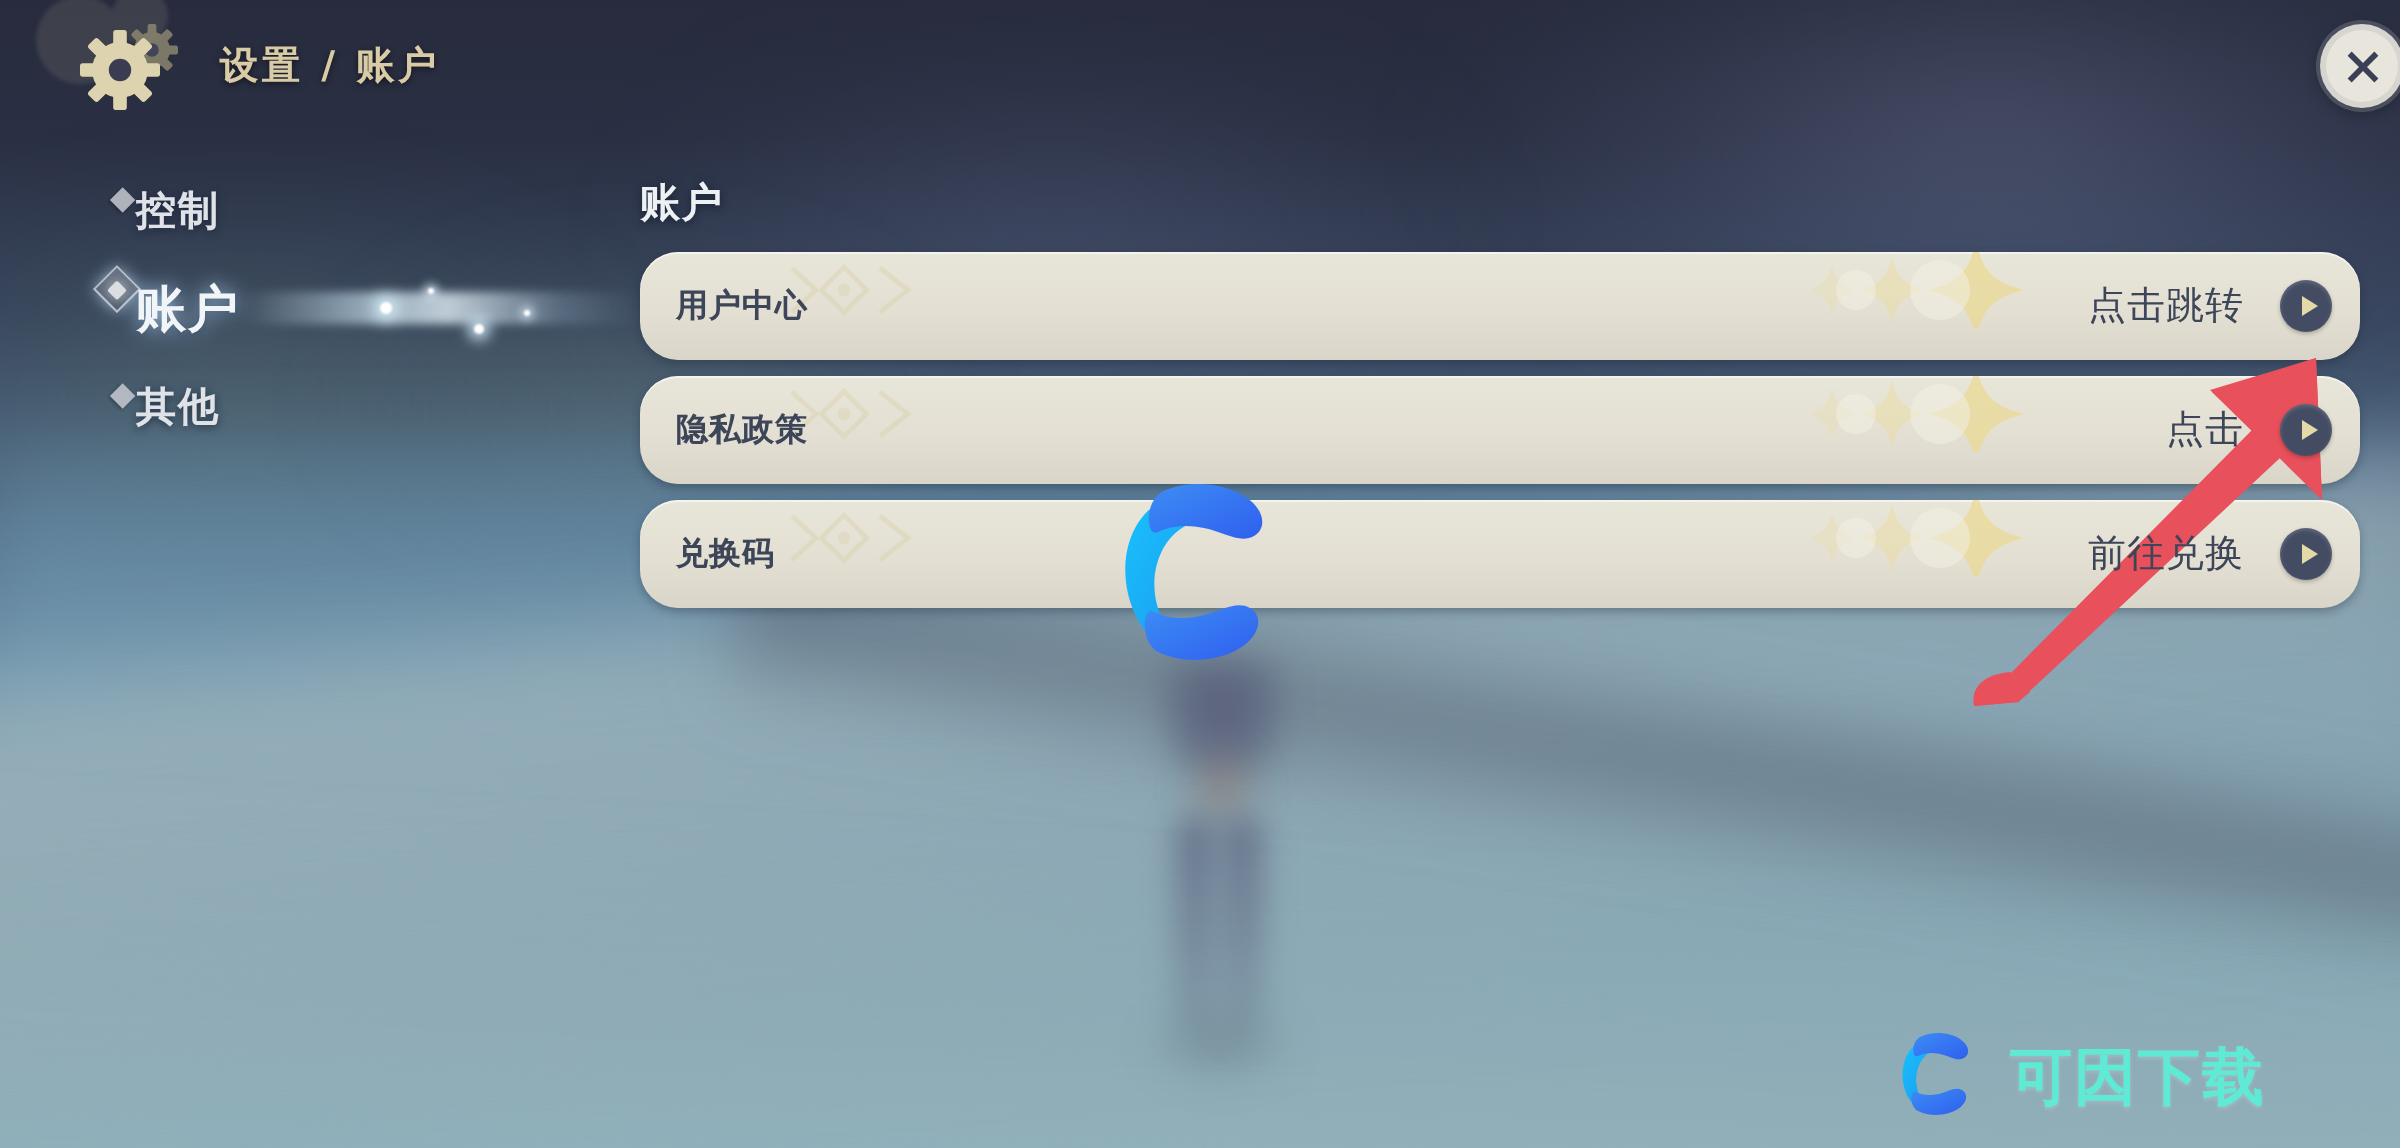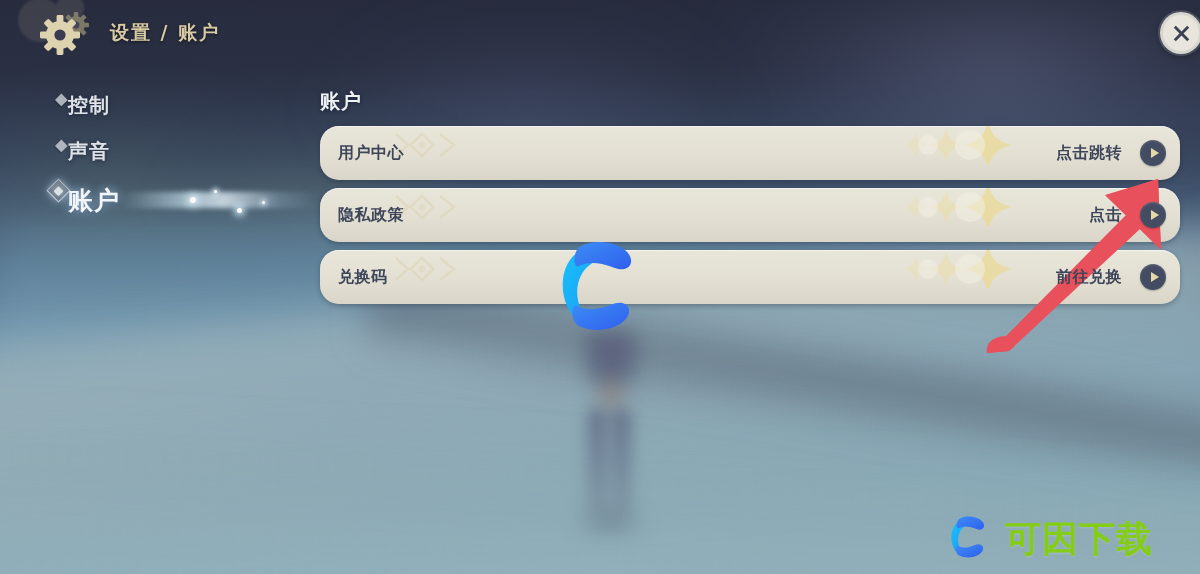--- a/index.html
+++ b/index.html
@@ -216,21 +216,21 @@
   }
   .row-label {
     position:relative; z-index:2;
     margin-left:18px;
     font-size:16px; font-weight:bold; letter-spacing:0.5px;
     color:#3d4558;
     white-space:nowrap;
   }
   .row-action {
     position:absolute; right:58px; z-index:2;
-    font-size:16px; font-weight:bold; letter-spacing:0.5px;
+    font-size:19px; font-weight:normal; letter-spacing:0.5px;
     color:#3d4558;
     white-space:nowrap;
   }
   .row-arrow {
     position:absolute; right:14px; z-index:2;
     width:26px; height:26px; border-radius:50%;
     background:#434c63;
     box-shadow:inset 0 1px 2px rgba(255,255,255,0.18), 0 1px 2px rgba(0,0,0,0.25);
     display:flex; align-items:center; justify-content:center;
   }
@@ -254,22 +254,22 @@
     pointer-events:none;
   }
 
   
   .wm {
     position:absolute; left:945px; top:512px;
     display:flex; align-items:center; gap:12px;
     pointer-events:none;
   }
   .wm-text {
-    font-size:36px; font-weight:bold; letter-spacing:1px;
-    color:#84cc16;
+    font-size:31px; font-weight:bold; letter-spacing:1px;
+    color:#5eead4;
     font-family:Liberation Serif, serif;
     text-shadow:0 1px 2px rgba(255,255,255,0.18);
   }
 </style>
 </head>
 <body>
 
 <div id="bg">
   <div class="bg-base"></div>
   <div class="bg-glow1"></div>
@@ -347,37 +347,37 @@
 
 <div class="sidebar">
 
   <div class="nav-item">
     <span class="nav-diamond"></span>
     <span class="nav-label">控制</span>
   </div>
 
 
 
-  <div class="nav-item">
-    <span class="nav-diamond"></span>
-    <span class="nav-label">声音</span>
-  </div>
 
 
 
   <div class="nav-item selected">
     <span class="nav-diamond"></span>
     <span class="nav-label">账户</span>
     <span class="sel-streak"></span>
     <span class="spark s1"></span>
     <span class="spark s2"></span>
     <span class="spark s3"></span>
     <span class="spark s4"></span>
   </div>
 
+  <div class="nav-item">
+    <span class="nav-diamond"></span>
+    <span class="nav-label">其他</span>
+  </div>
 </div>
 
 <div class="main">
 
   <div class="section-title">账户</div>
 
   <div class="row">
     <div class="row-orn-l">
       <svg viewBox="0 0 170 38" width="170" height="38" preserveAspectRatio="none">
         <g fill="none" stroke="#d6c89a" stroke-width="2.4" opacity="0.55">

